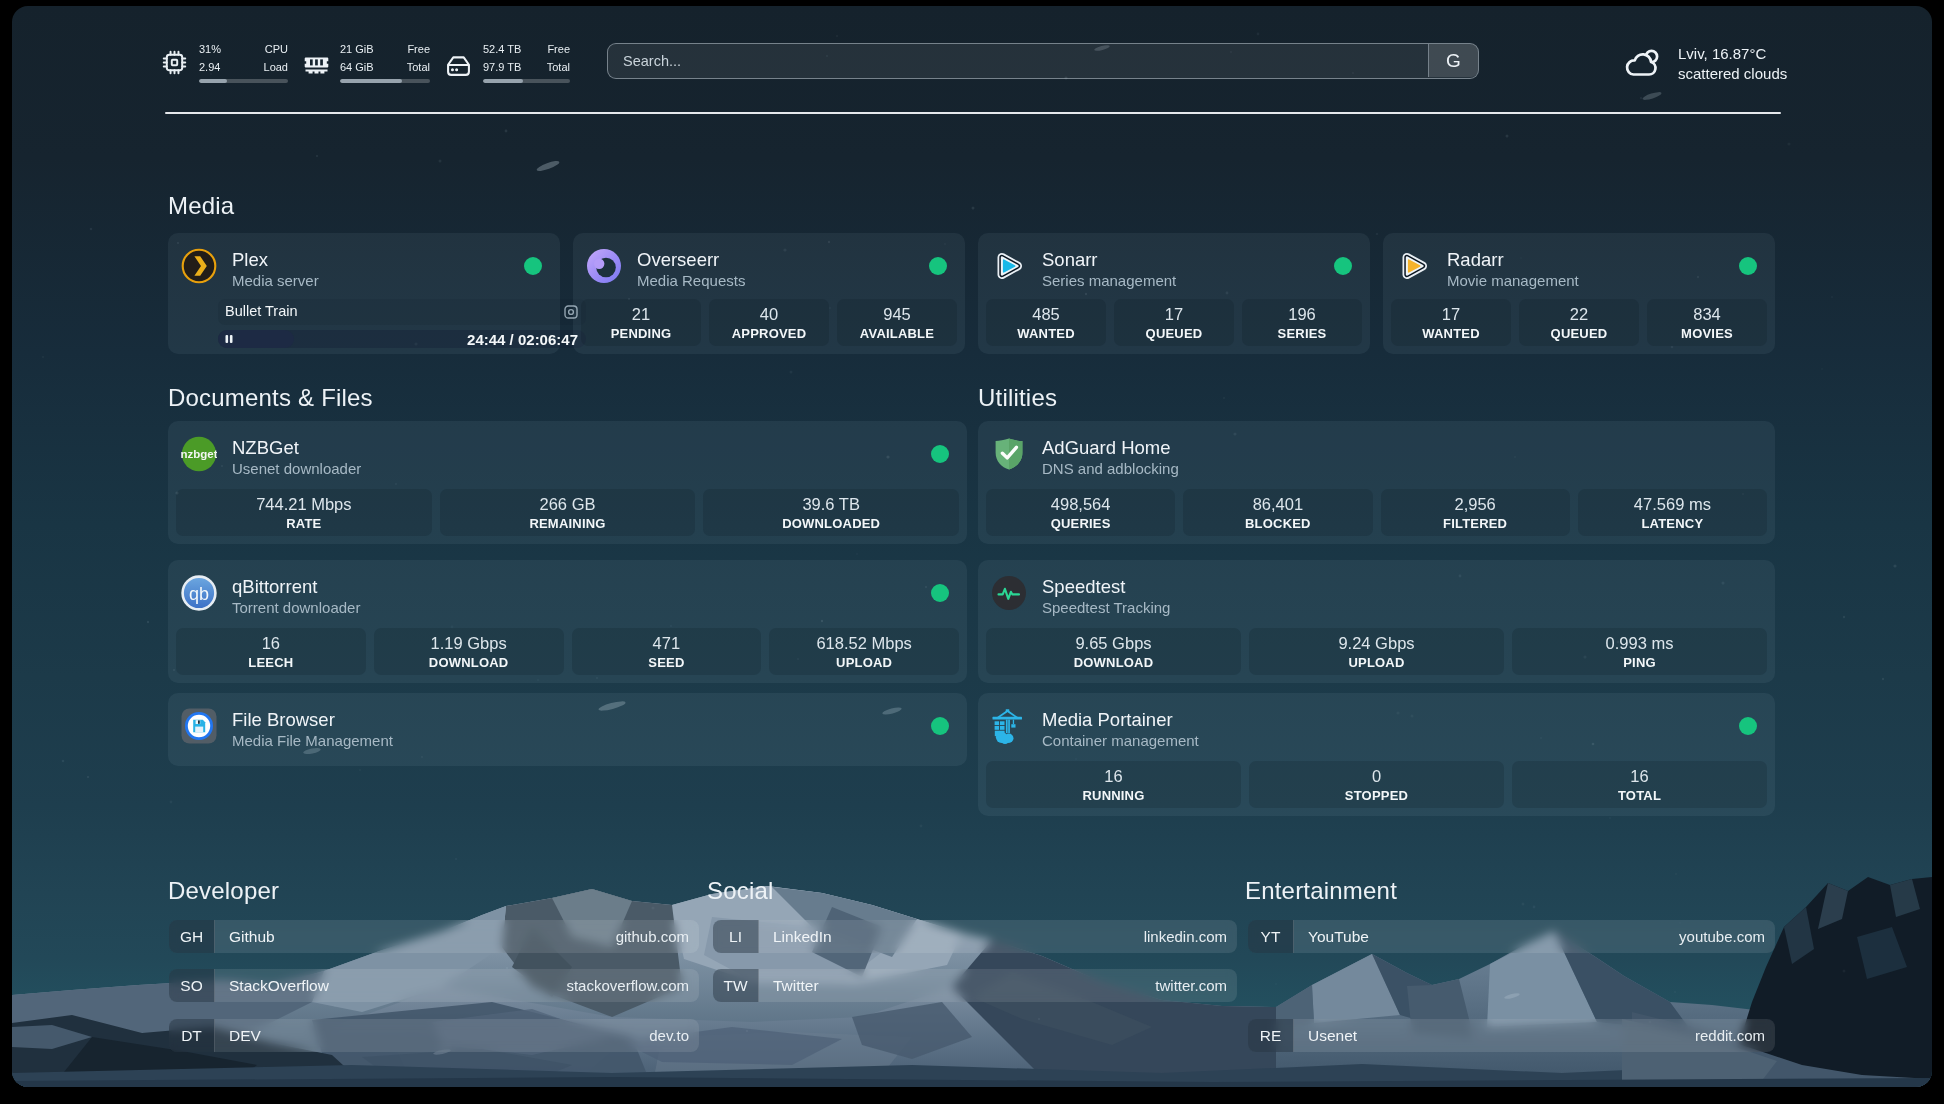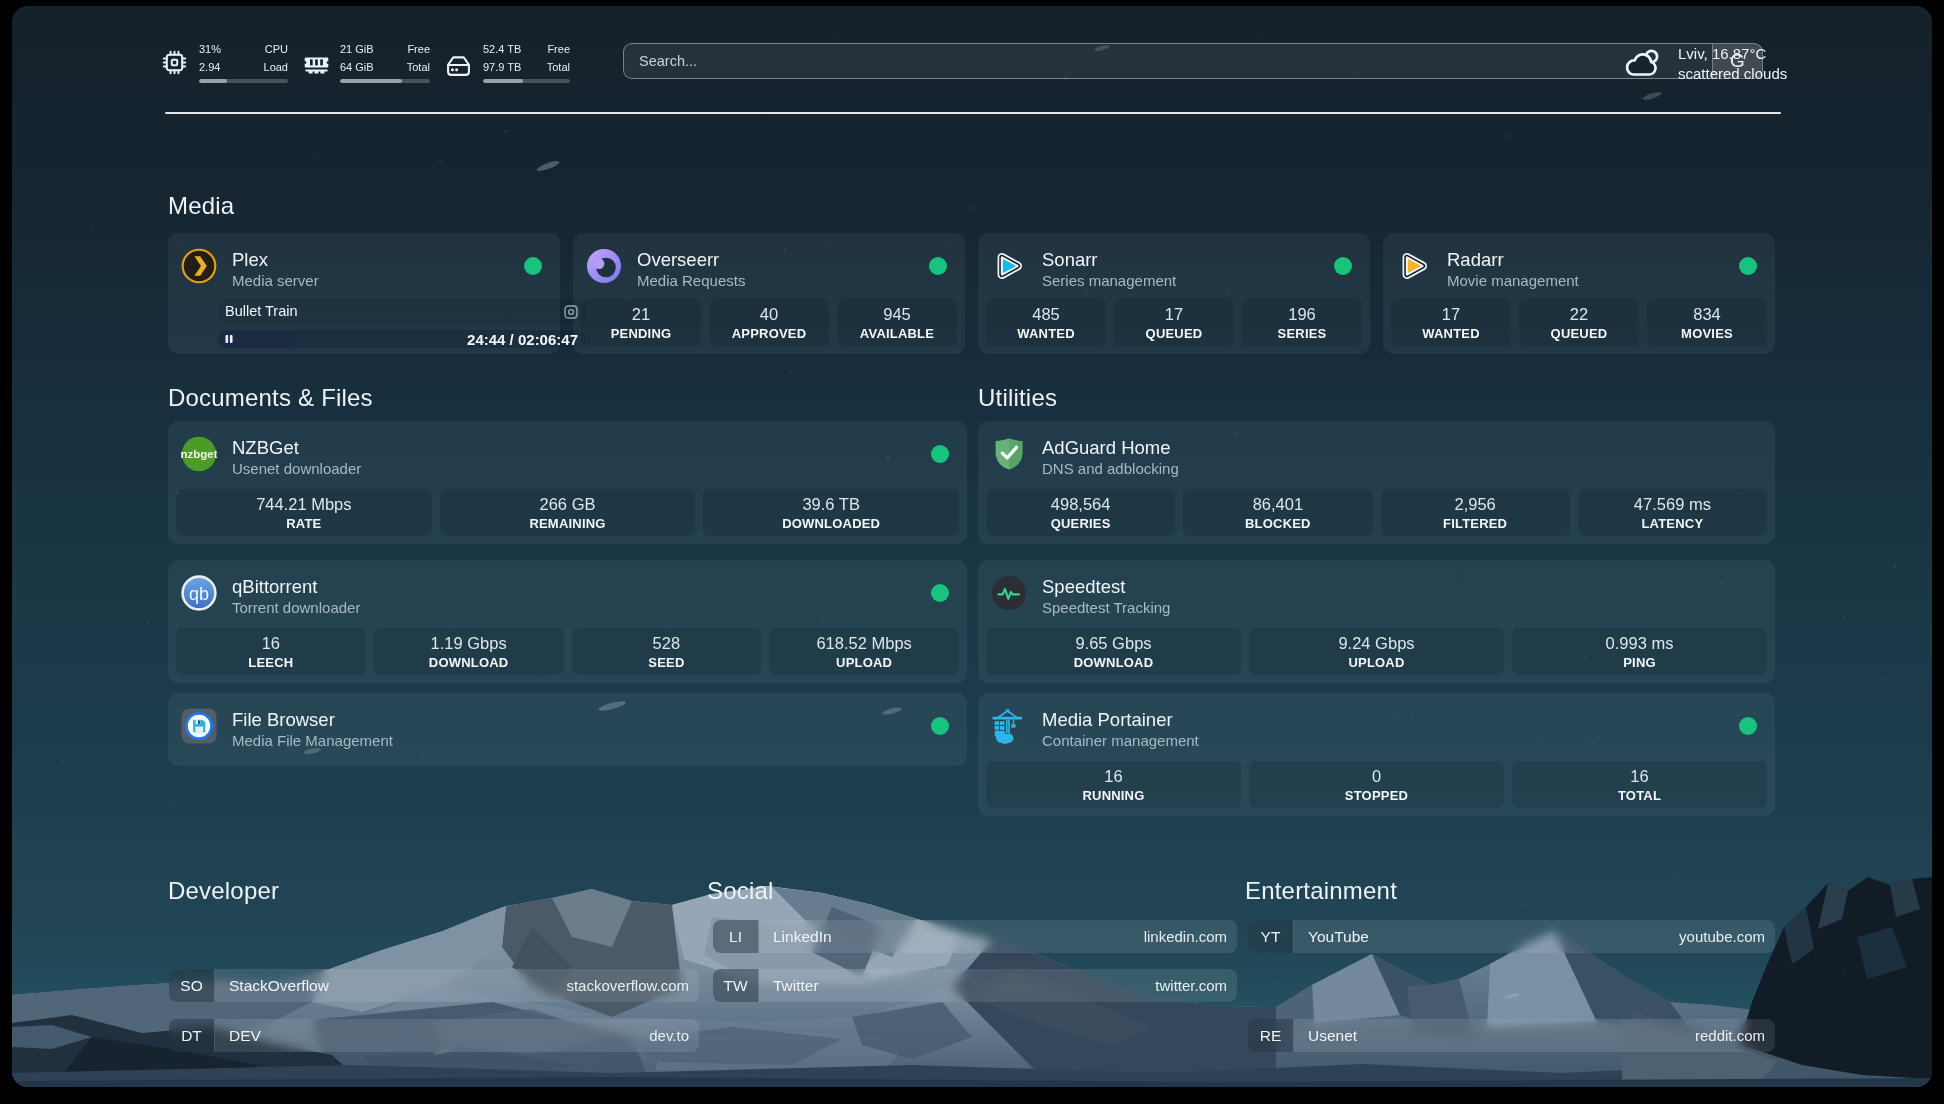--- a/index.html
+++ b/index.html
@@ -13,23 +13,23 @@
   #mtn { position:absolute; left:0; bottom:0; width:1920px; height:300px; }
   .abs { position:absolute; }
 
   
   .resgrp { position:absolute; top:34px; height:42px; color:#e9eff3; font-size:11px; line-height:18px; }
   .resgrp .lc { position:absolute; left:0; top:0; text-align:left; }
   .resgrp .rc { position:absolute; right:0; top:0; text-align:right; }
   .meter { position:absolute; left:0; bottom:-1px; width:100%; height:4px; border-radius:2px; background:rgba(255,255,255,0.22); overflow:hidden; }
   .meter i { display:block; height:100%; background:#97a3ad; border-radius:2px; }
   #search {
-    position:absolute; left:595px; top:37px; width:1140px; height:36px;
+    position:absolute; left:595px; top:37px; width:872px; height:36px;
     border:1.5px solid rgba(185,196,206,0.55); border-radius:9px;
-    background:rgba(255,255,255,0.07); color:#c9d3da; font-size:14.5px;margin-left:16px;
+    background:rgba(255,255,255,0.07); color:#c9d3da; font-size:14.5px;
   }
   #search .ph { position:absolute; left:15px; top:9px; }
   #search .gbtn {
     position:absolute; right:0; top:0; width:50px; height:33px;
     background:rgba(255,255,255,0.12); border-left:1.5px solid rgba(185,196,206,0.45);
     border-radius:0 7px 7px 0; color:#eef3f7; font-size:19px; text-align:center; line-height:33px;
   }
   #wx { position:absolute; left:1666px; top:38px; color:#edf2f6; font-size:15px; line-height:20px; }
   #rule { position:absolute; left:153px; top:106px; width:1616px; height:2.4px; background:rgba(247,250,252,0.92); border-radius:1px; }
 
@@ -454,21 +454,21 @@
     <div class="stats">
       <div class="stat">
           <div class="v">16</div>
           <div class="l">LEECH</div>
         </div>
       <div class="stat">
           <div class="v">1.19 Gbps</div>
           <div class="l">DOWNLOAD</div>
         </div>
       <div class="stat">
-          <div class="v">528</div>
+          <div class="v">471</div>
           <div class="l">SEED</div>
         </div>
       <div class="stat">
           <div class="v">618.52 Mbps</div>
           <div class="l">UPLOAD</div>
         </div>
     </div>
   </div>
 
   <div class="card" style="left:156px;top:687px;width:799px;height:73px">
@@ -576,20 +576,25 @@
           <div class="v">16</div>
           <div class="l">TOTAL</div>
         </div>
     </div>
   </div>
 
   <div class="shead" style="left:156px;top:871px">Developer</div>
   <div class="shead" style="left:695px;top:871px">Social</div>
   <div class="shead" style="left:1233px;top:871px">Entertainment</div>
 
+  <div class="bmrow" style="left:157px;top:914px;width:530px">
+      <span class="ab">GH</span>
+      <span class="nm">Github</span>
+      <span class="ur">github.com</span>
+    </div>
   <div class="bmrow" style="left:157px;top:963px;width:530px">
       <span class="ab">SO</span>
       <span class="nm">StackOverflow</span>
       <span class="ur">stackoverflow.com</span>
     </div>
   <div class="bmrow" style="left:157px;top:1013px;width:530px">
       <span class="ab">DT</span>
       <span class="nm">DEV</span>
       <span class="ur">dev.to</span>
     </div>

